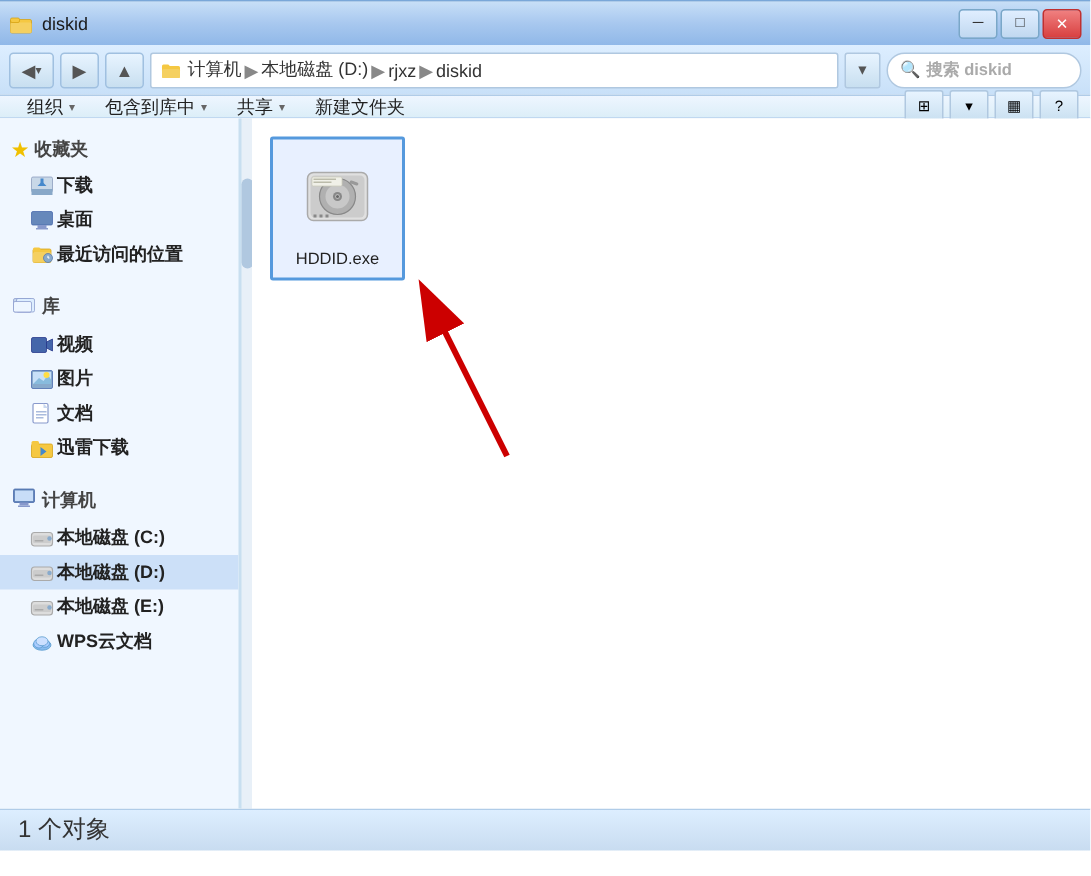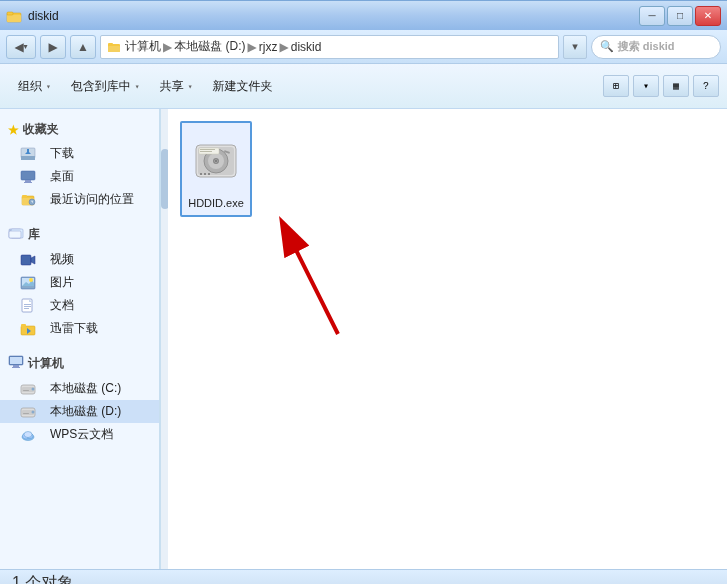--- a/index.html
+++ b/index.html
@@ -126,28 +126,27 @@
       display: flex;
       align-items: center;
       padding: 0 8px;
       gap: 4px;
       font-size: 11px;
       color: #999;
     }
 
     
     .toolbar {
-      height: 45px;
+      height: 15px;
       background: linear-gradient(to bottom, #eef6ff, #dceef8);
       display: flex;
       align-items: center;
       padding: 0 8px;
       gap: 0;
       border-bottom: 1px solid #c0d8f0;
-      font-family: Liberation Mono, monospace;
     }
     .toolbar-item {
       height: 28px;
       padding: 0 10px;
       display: flex;
       align-items: center;
       gap: 4px;
       cursor: pointer;
       border-radius: 3px;
       font-size: 12px;
@@ -201,24 +200,25 @@
       padding: 4px 8px;
       font-size: 12px;
       color: #444;
       font-weight: bold;
       gap: 4px;
     }
     .sidebar-item {
       display: flex;
       align-items: center;
       padding: 3px 8px 3px 20px;
-      gap: 14px;
+      gap: 2px;
       cursor: pointer;
       font-size: 12px;
       color: #222;
+      font-weight: bold;
     }
     .sidebar-item.active { background: #cce0f8; }
     .sidebar-icon {
       width: 16px;
       height: 16px;
       display: flex;
       align-items: center;
       justify-content: center;
       flex-shrink: 0;
     }
@@ -235,21 +235,21 @@
       padding: 12px;
       position: relative;
       overflow: auto;
     }
 
     
     .file-icon-wrapper {
       display: inline-flex;
       flex-direction: column;
       align-items: center;
-      width: 72px;
+      width: 90px;
       padding: 6px;
       border: 2px solid #5599dd;
       border-radius: 2px;
       background: #e8f0ff;
       cursor: pointer;
     }
     .file-icon-img {
       width: 64px;
       height: 64px;
       display: flex;
@@ -492,20 +492,31 @@
             <rect x="2" y="6" width="12" height="5" rx="1" fill="#cccccc"></rect>
             <circle cx="13" cy="8" r="1.5" fill="#88aacc"></circle>
             <rect x="3" y="9" width="6" height="1" fill="#aaaaaa" rx="0.5"></rect>
           </svg>
         </span>
         <span>本地磁盘 (D:)</span>
       </div>
       <div class="sidebar-item">
         <span class="sidebar-icon">
           <svg width="16" height="16" viewBox="0 0 16 16">
+            <rect x="1" y="4" width="14" height="9" rx="2" fill="#dddddd" stroke="#aaaaaa" stroke-width="0.8"></rect>
+            <rect x="2" y="6" width="12" height="5" rx="1" fill="#cccccc"></rect>
+            <circle cx="13" cy="8" r="1.5" fill="#88aacc"></circle>
+            <rect x="3" y="9" width="6" height="1" fill="#aaaaaa" rx="0.5"></rect>
+          </svg>
+        </span>
+        <span>本地磁盘 (E:)</span>
+      </div>
+      <div class="sidebar-item">
+        <span class="sidebar-icon">
+          <svg width="16" height="16" viewBox="0 0 16 16">
             <ellipse cx="8" cy="10" rx="6" ry="3.5" fill="#88bbee" stroke="#5599cc" stroke-width="0.5"></ellipse>
             <ellipse cx="6" cy="9" rx="3.5" ry="3" fill="#aaccff" stroke="#5599cc" stroke-width="0.5"></ellipse>
             <ellipse cx="10" cy="9" rx="3" ry="2.5" fill="#aaccff" stroke="#5599cc" stroke-width="0.5"></ellipse>
             <ellipse cx="8" cy="7.5" rx="4" ry="3" fill="#cce0ff" stroke="#5599cc" stroke-width="0.5"></ellipse>
           </svg>
         </span>
         <span>WPS云文档</span>
       </div>
     </div>
   </div>

